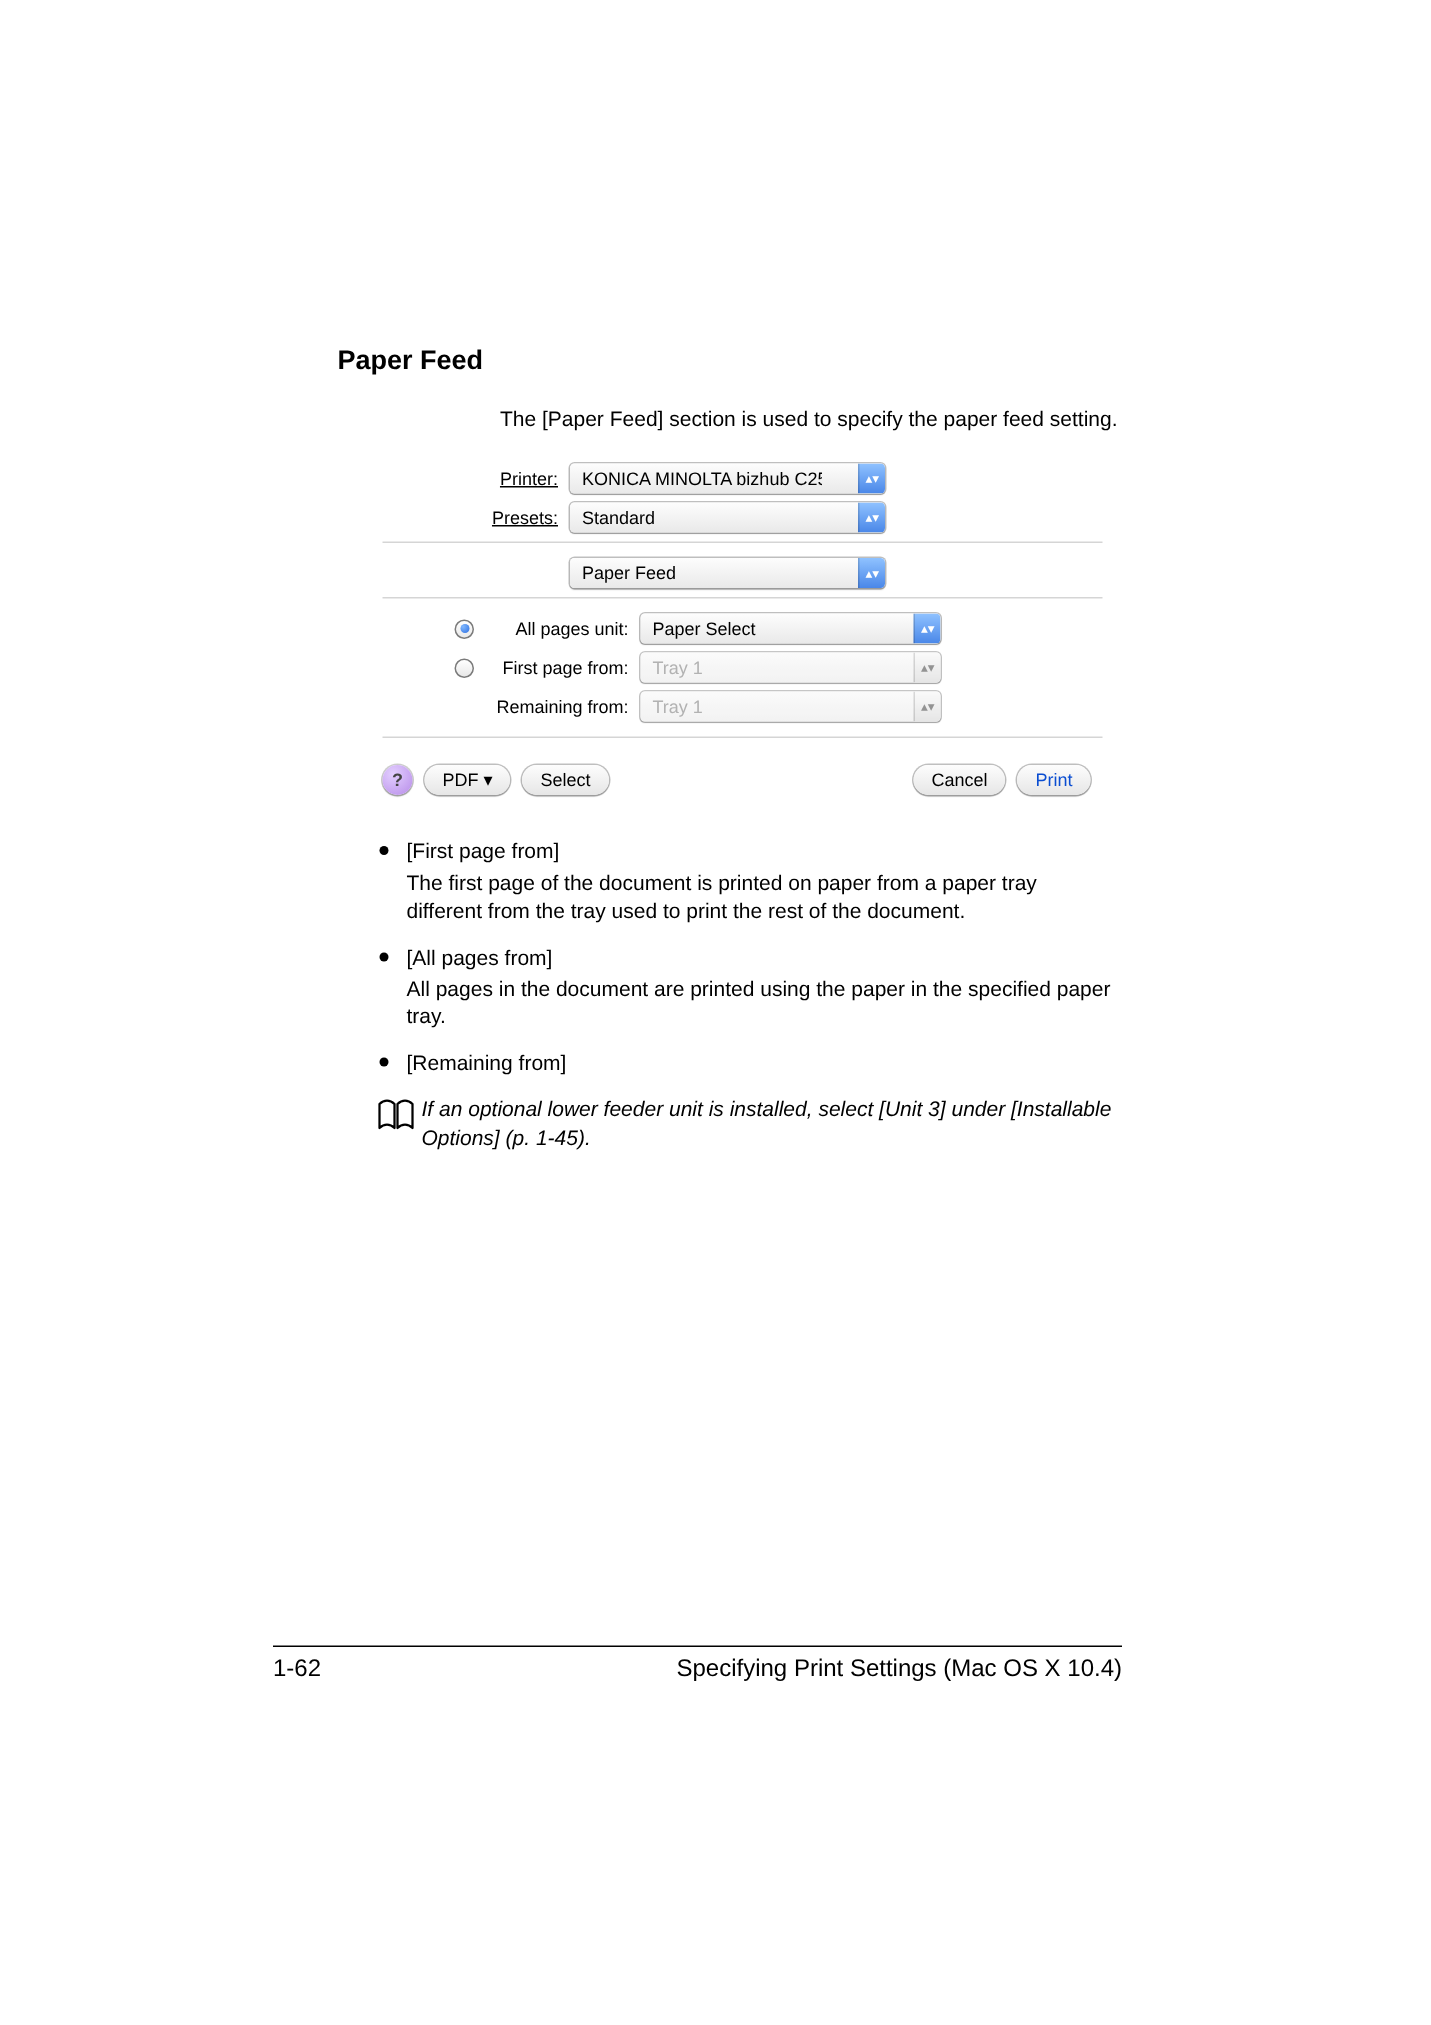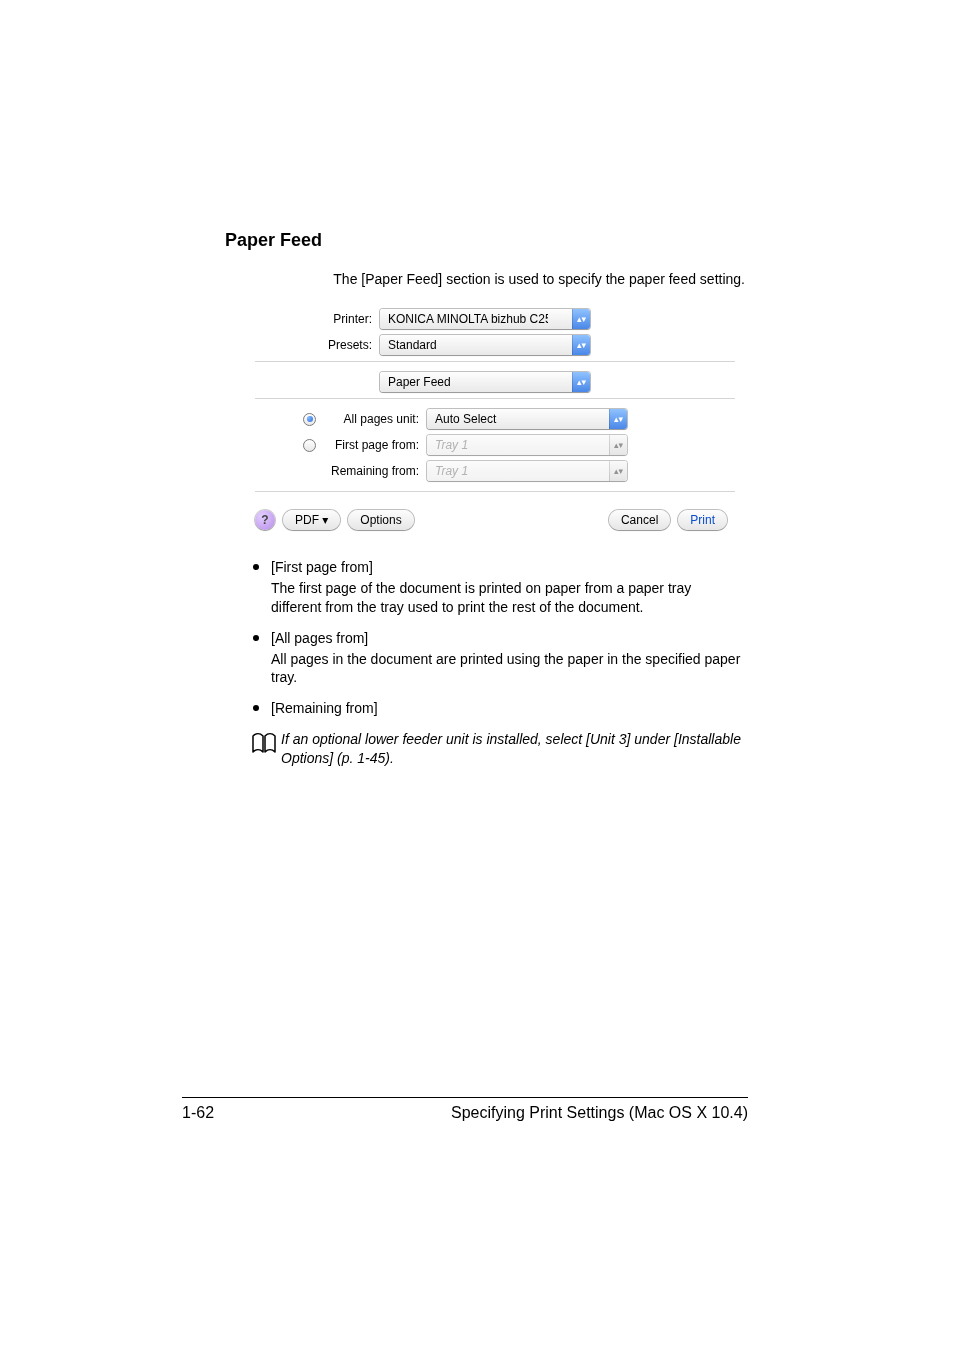--- a/index.html
+++ b/index.html
@@ -41,20 +41,21 @@
     .dialog .row {
       display: flex;
       align-items: center;
       margin-bottom: 6px;
     }
     .dialog .lbl {
       width: 125px;
       text-align: right;
       padding-right: 8px;
       font-size: 12px;
+      text-decoration: underline;
     }
     .combo {
       display: flex;
       align-items: center;
       height: 20px;
       border-radius: 3px;
       overflow: hidden;
       box-shadow: 0 0 0 1px rgba(0,0,0,0.25), 0 1px 1px rgba(0,0,0,0.2);
       background: linear-gradient(#fdfdfd, #e9e9e9);
       font-size: 12px;
@@ -78,21 +79,21 @@
       border-left: 1px solid rgba(0,0,0,0.15);
     }
     .combo .cbtn.gray {
       background: linear-gradient(#fafafa, #e3e3e3);
       color: #888;
     }
     .combo.disabled {
       opacity: 0.9;
       background: linear-gradient(#fbfbfb, #f1f1f1);
     }
-    .combo.disabled .ctext { color: #aaa; font-style: italic; }
+    .combo.disabled .ctext { color: #aaa; }
 
     .divider {
       border: none;
       border-top: 1px solid #d5d5d5;
       margin: 10px 0;
     }
     .divider.thin { margin: 6px 0 10px; }
 
     .radio-row {
       display: flex;
@@ -239,21 +240,21 @@
         <div class="cbtn">▴▾</div>
       </div>
     </div>
 
     <hr class="divider thin">
 
     <div class="radio-row">
       <span class="radio selected"></span>
       <div class="radio-label">All pages unit:</div>
       <div class="combo" style="width:200px">
-        <div class="ctext">Auto Select</div>
+        <div class="ctext">Paper Select</div>
         <div class="cbtn">▴▾</div>
       </div>
     </div>
 
     <div class="radio-row">
       <span class="radio"></span>
       <div class="radio-label">First page from:</div>
       <div class="combo disabled" style="width:200px">
         <div class="ctext">Tray 1</div>
         <div class="cbtn gray">▴▾</div>
@@ -269,21 +270,21 @@
       </div>
     </div>
 
     <hr class="divider">
 
     <div class="btnbar">
       <span class="help">?</span>
       <span class="pill">
         <span>PDF ▾</span>
       </span>
-      <span class="pill">Options</span>
+      <span class="pill">Select</span>
       <span class="spacer"></span>
       <span class="pill">Cancel</span>
       <span class="pill primary">Print</span>
     </div>
   </div>
 
   <ul class="bullets">
     <li>
       <div class="term">[First page from]</div>
       <div>The first page of the document is printed on paper from a paper tray different from the tray used to print the rest of the document.</div>

